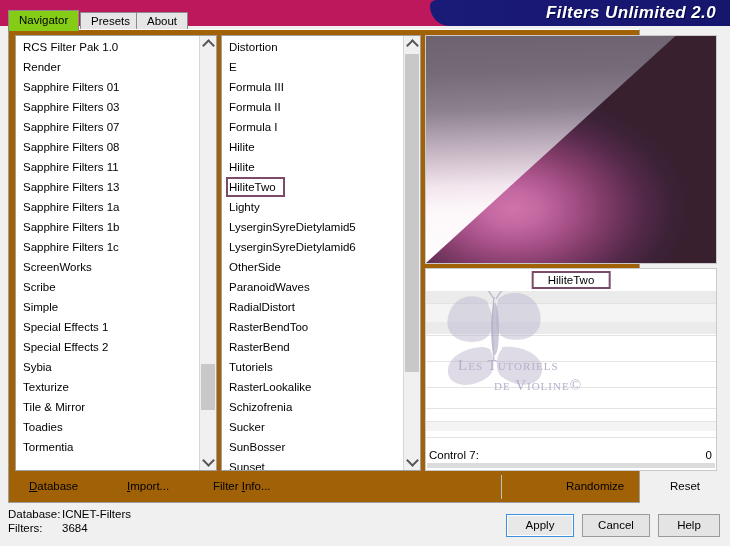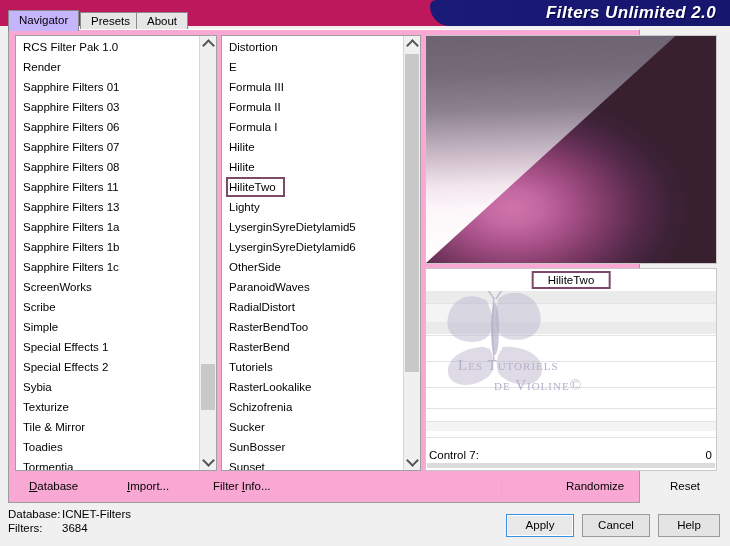--- a/index.html
+++ b/index.html
@@ -71,32 +71,32 @@
     border-bottom: none;
     color: #000;
     box-sizing: border-box;
     cursor: default;
     white-space: nowrap;
   }
   .tab.active {
     top: 0;
     height: 21px;
     line-height: 19px;
-    background: #c4b5fd;
+    background: #84cc16;
     border-color: #8a8a8a;
     z-index: 3;
     font-weight: normal;
   }
 
   
   #mainpanel {
     position: absolute;
     left: 8px; top: 29px;
     width: 632px; height: 474px;
-    background: #f9a8d4;
+    background: #a16207;
     border: 1px solid #9d9d9d;
     border-top-color: #ffffff;
     box-sizing: border-box;
   }
 
   
   .listbox {
     position: absolute;
     background: #ffffff;
     border: 1px solid #a0a0a0;
@@ -345,21 +345,20 @@
   </div>
 
   <div id="mainpanel">
 
     <div class="listbox" id="list-categories">
       <div class="list-inner" id="cat-items">
           <div class="list-item">RCS Filter Pak 1.0</div>
           <div class="list-item">Render</div>
           <div class="list-item">Sapphire Filters 01</div>
           <div class="list-item">Sapphire Filters 03</div>
-          <div class="list-item">Sapphire Filters 06</div>
           <div class="list-item">Sapphire Filters 07</div>
           <div class="list-item">Sapphire Filters 08</div>
           <div class="list-item">Sapphire Filters 11</div>
           <div class="list-item">Sapphire Filters 13</div>
           <div class="list-item">Sapphire Filters 1a</div>
           <div class="list-item">Sapphire Filters 1b</div>
           <div class="list-item">Sapphire Filters 1c</div>
           <div class="list-item">ScreenWorks</div>
           <div class="list-item">Scribe</div>
           <div class="list-item">Simple</div>

